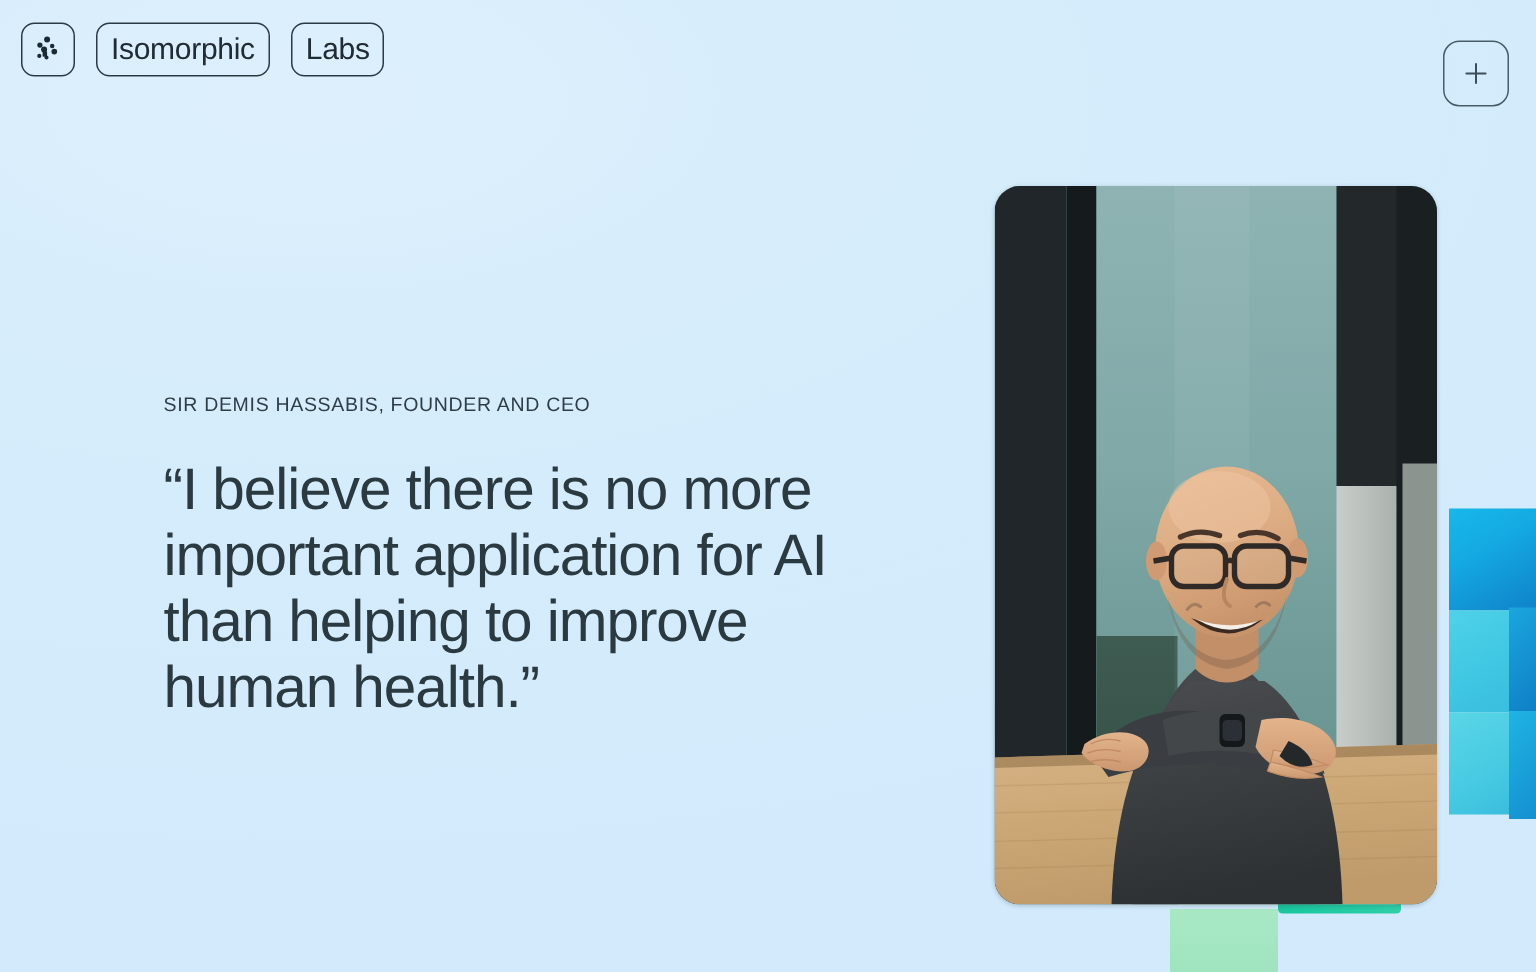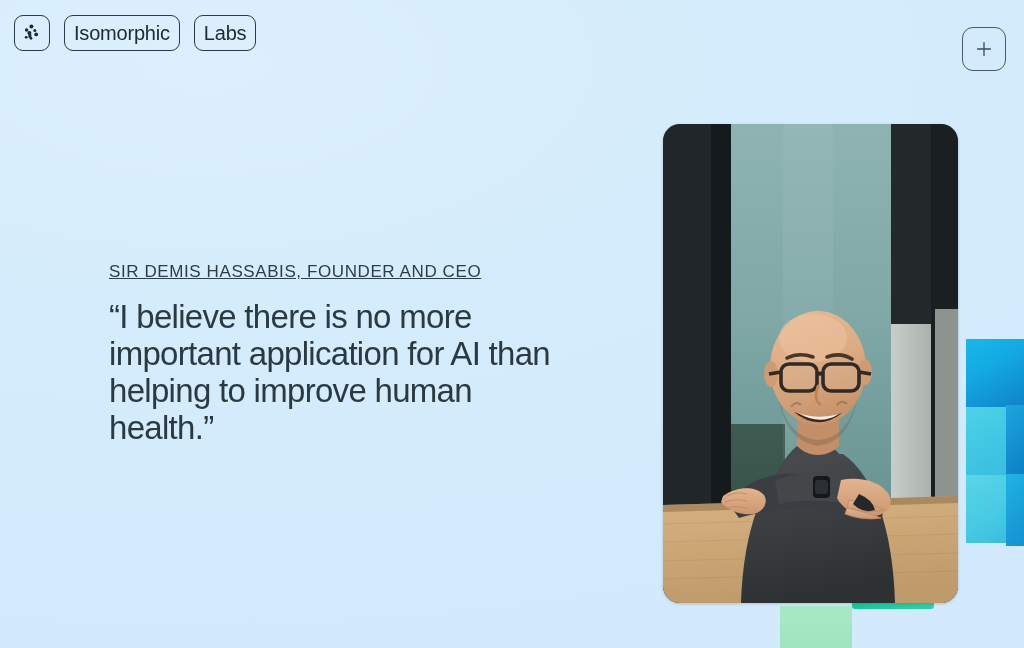--- a/index.html
+++ b/index.html
@@ -47,30 +47,29 @@
     cursor:pointer;
   }
   .plus-svg { display:block; }
 
   
   .quote-wrap {
     position:absolute; left:109px; top:262px;
     width:480px;
   }
   .attribution {
-    font-size:17px;
+    font-size:13px;
     letter-spacing:0.035em;
     color:#2f3d47;
     font-weight:400;
-    margin-bottom:16px;
+    margin-bottom:28px;
     white-space:nowrap;
-    text-decoration:underline;
   }
   .quote {
-    font-size:33px;
+    font-size:39px;
     line-height:1.125;
     color:#2b3940;
     font-weight:400;
     letter-spacing:-0.7px;
     max-width:470px;
   }
 
   
   .cube { position:absolute; }
   .cube-a {

